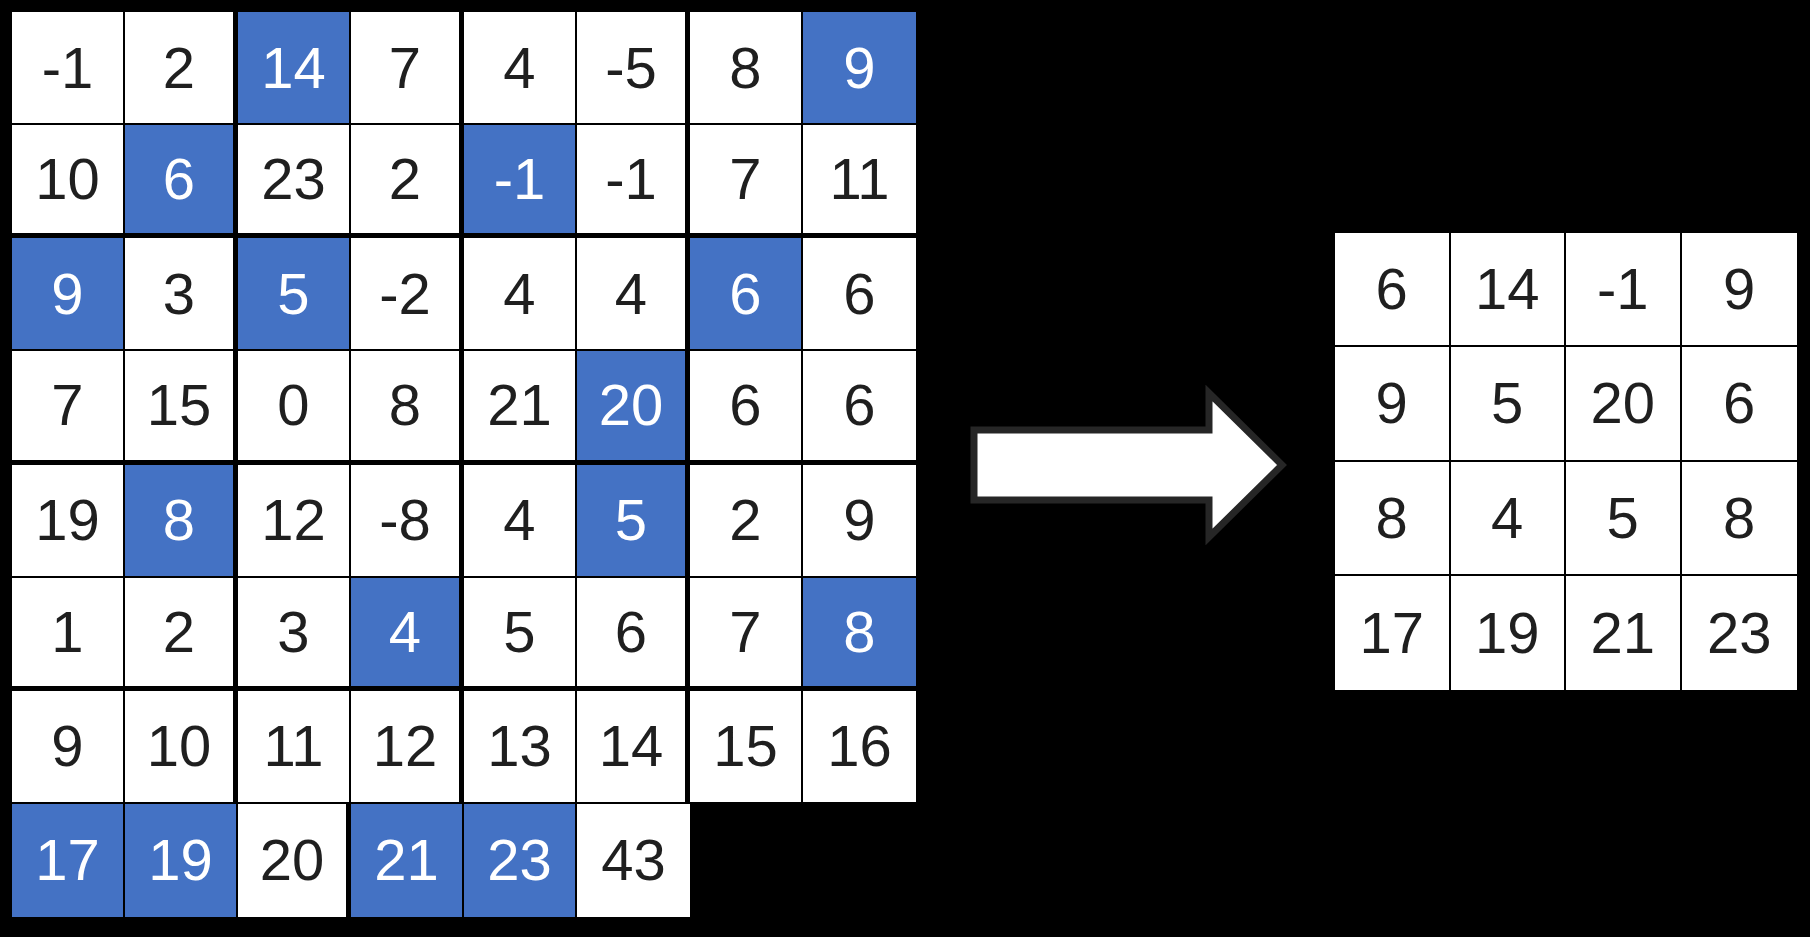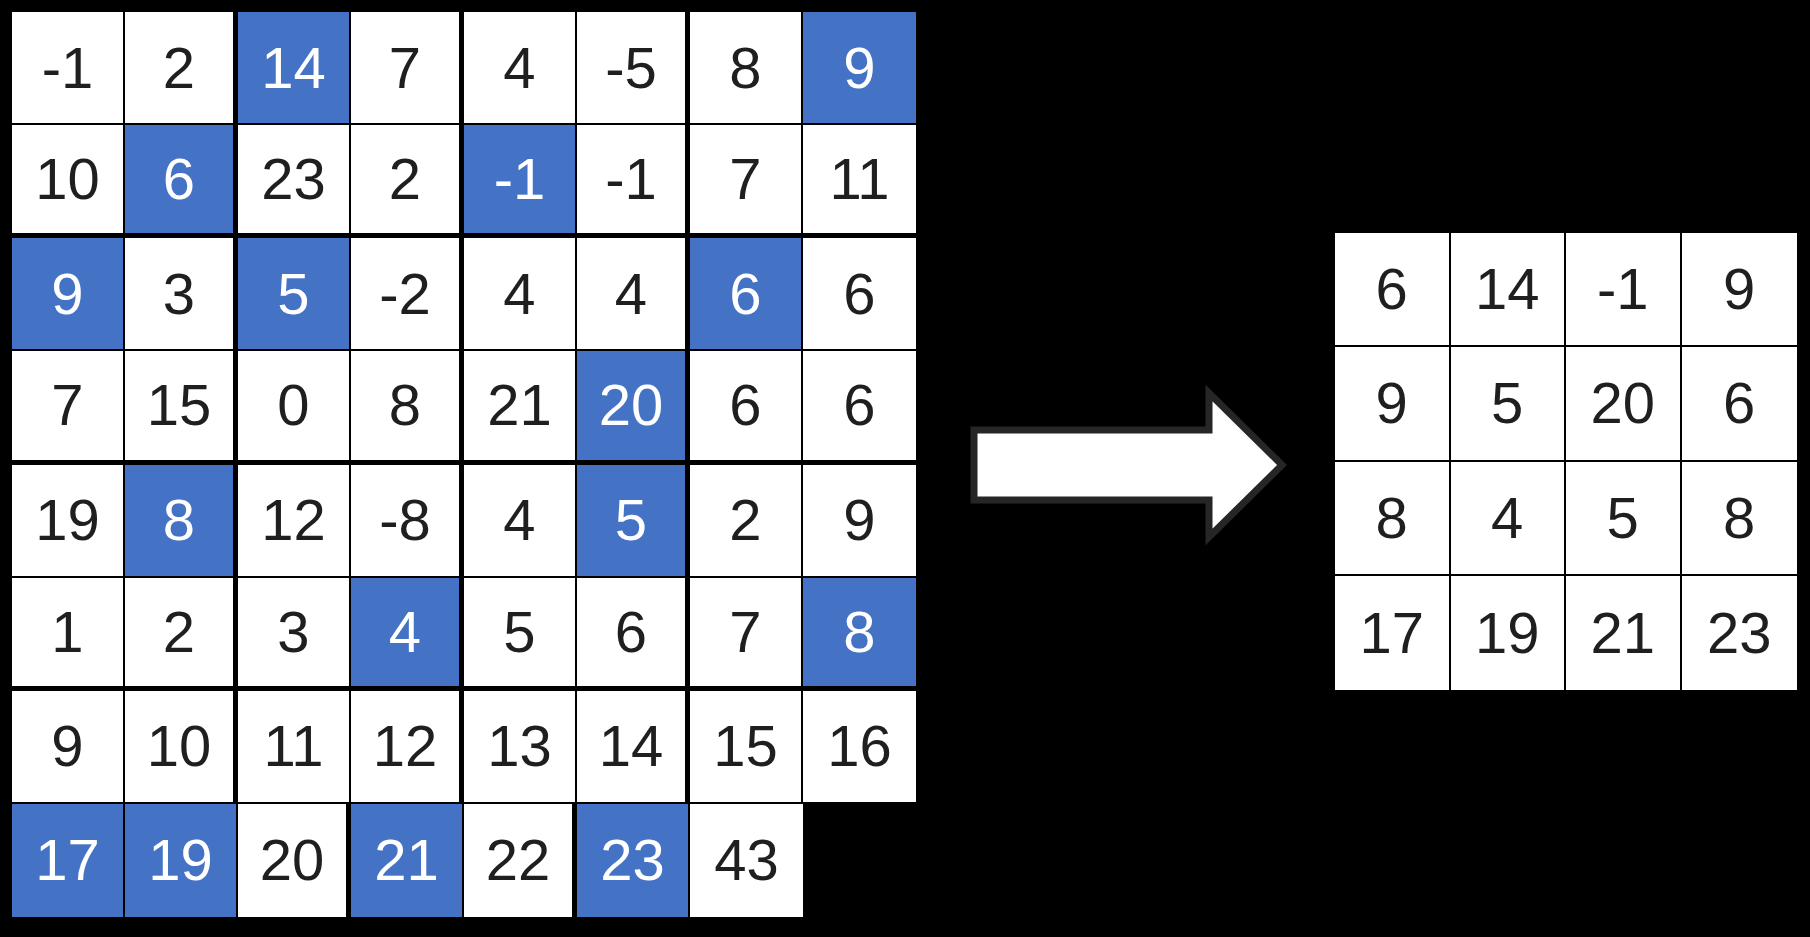--- a/index.html
+++ b/index.html
@@ -136,21 +136,20 @@
       <div class="cell">11</div>
       <div class="cell block-right">12</div>
       <div class="cell">13</div>
       <div class="cell block-right">14</div>
       <div class="cell">15</div>
       <div class="cell last-col">16</div>
       <div class="cell hl last-row">17</div>
       <div class="cell hl last-row">19</div>
       <div class="cell block-right last-row">20</div>
       <div class="cell hl last-row">21</div>
-      <div class="cell block-right last-row">22</div>
       <div class="cell hl last-row">23</div>
       <div class="cell last-col last-row">43</div>
     </div>
 
   <svg id="arrow" viewBox="0 0 320 160" xmlns="http://www.w3.org/2000/svg">
     <polygon points="4,45 239,45 239,8 312,80 239,152 239,115 4,115"></polygon>
   </svg>
 
   <div id="output-grid" class="grid">
       <div class="cell">6</div>

